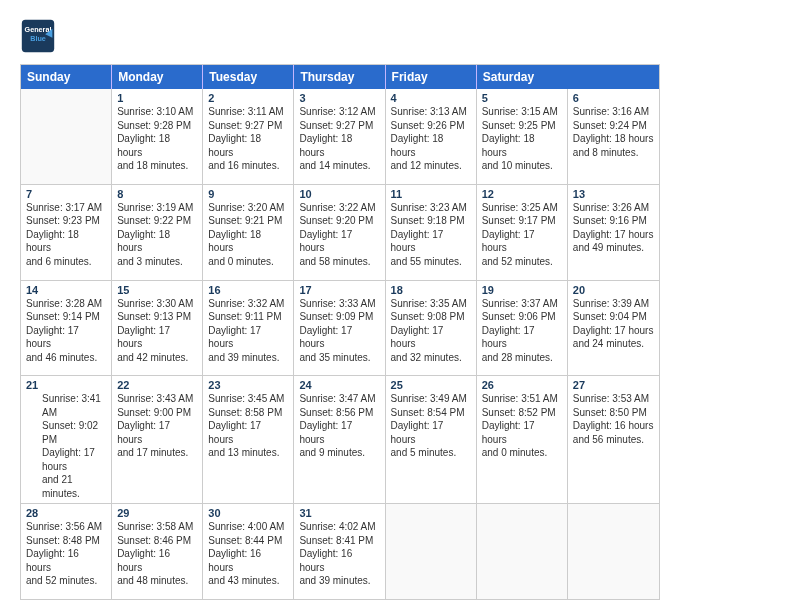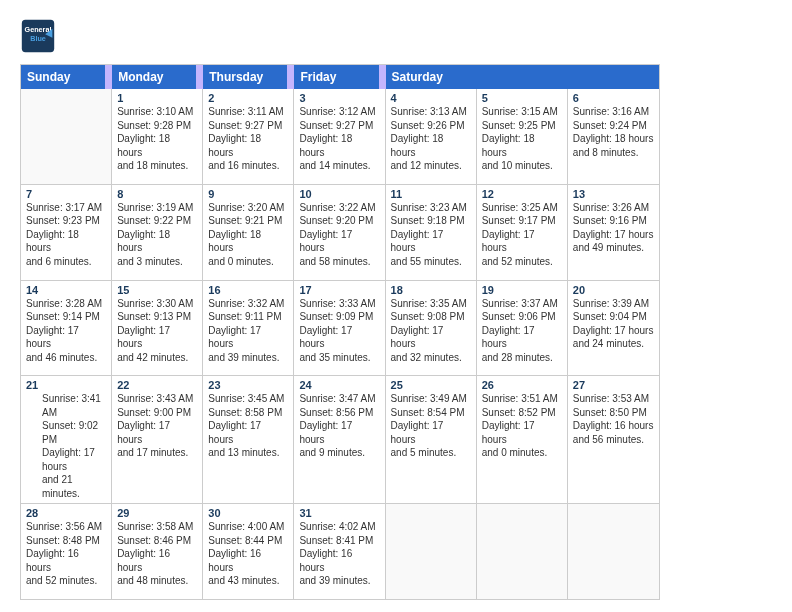--- a/index.html
+++ b/index.html
@@ -55,21 +55,21 @@
     .cal-header {
       display: grid;
       grid-template-columns: repeat(7, 1fr);
       background: #2a6bcc;
     }
     .cal-header-cell {
       color: #fff;
       font-weight: bold;
       font-size: 12px;
       padding: 5px 6px;
-      border-right: 7px solid #c4b5fd;
+      border-right: 1px solid #c4b5fd;
     }
     .cal-header-cell:last-child { border-right: none; }
     .cal-body {
       flex: 1;
       display: flex;
       flex-direction: column;
     }
     .cal-row {
       display: grid;
       grid-template-columns: repeat(7, 1fr);
@@ -114,20 +114,21 @@
     <div class="title-block">
       <h1></h1>
       <h2></h2>
     </div>
   </div>
 
   <div class="calendar">
     <div class="cal-header">
     <div class="cal-header-cell">Sunday</div>
         <div class="cal-header-cell">Monday</div>
+        <div class="cal-header-cell">Tuesday</div>
         <div class="cal-header-cell">Thursday</div>
         <div class="cal-header-cell">Friday</div>
         <div class="cal-header-cell">Saturday</div>
       </div>
     <div class="cal-body">
     <div class="cal-row">
           <div class="cal-cell empty"></div>
           <div class="cal-cell">
             <div class="day-num">1</div>
             <div class="cell-text" style="white-space: pre-line;">Sunrise: 3:10 AM

